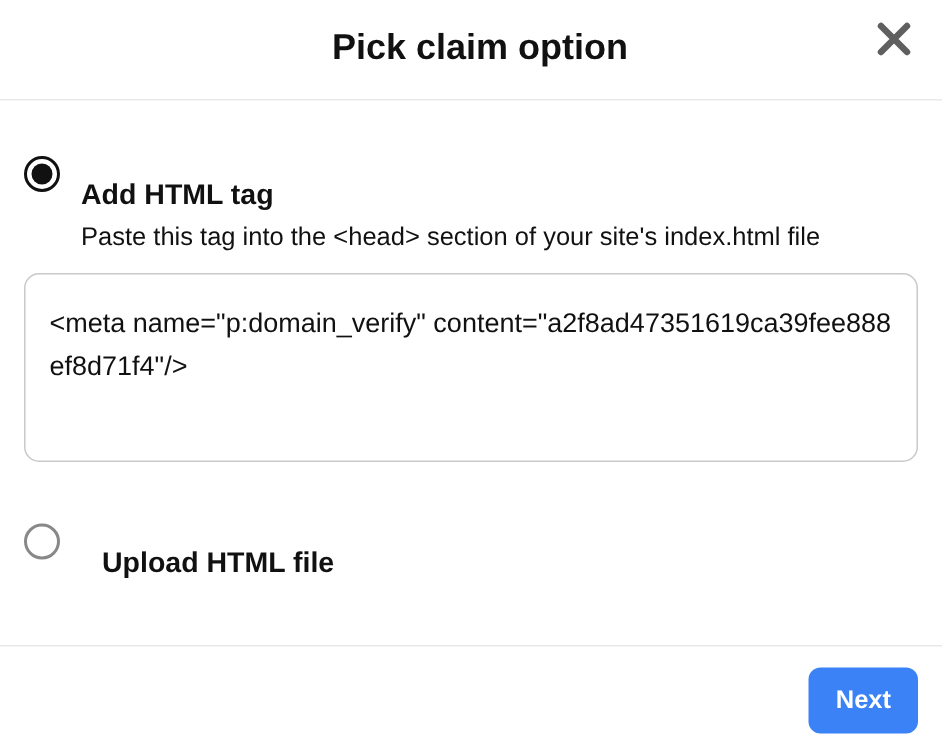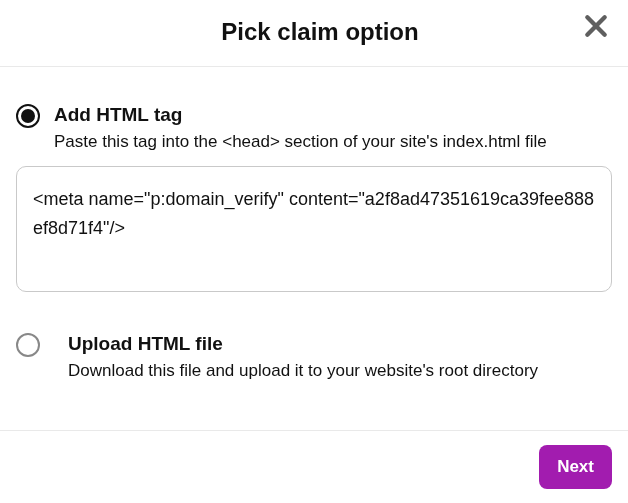--- a/index.html
+++ b/index.html
@@ -68,20 +68,21 @@
       top: 50%;
       left: 50%;
       transform: translate(-50%, -50%);
       width: 14px;
       height: 14px;
       background: #111;
       border-radius: 50%;
     }
     .option-body {
       flex: 1;
+      margin-top: 16px;
     }
     .option-title {
       font-size: 19px;
       font-weight: 700;
       color: #111;
       line-height: 1.3;
     }
     .option-desc {
       font-size: 17px;
       color: #111;
@@ -110,21 +111,21 @@
       bottom: 0;
       left: 0;
       right: 0;
       border-top: 1px solid #e9e9e9;
       display: flex;
       justify-content: flex-end;
       padding: 14px 16px;
       background: #fff;
     }
     .next-btn {
-      background: #a21caf;
+      background: #3b82f6;
       color: #fff;
       font-size: 17px;
       font-weight: 700;
       border: none;
       border-radius: 8px;
       padding: 12px 18px;
       cursor: pointer;
     }
   </style>
 </head>
@@ -150,19 +151,18 @@
   </div>
 
 </div>
 
 <div class="code-box">&lt;meta name="p:domain_verify" content="a2f8ad47351619ca39fee888ef8d71f4"/&gt;</div>
 
 <div class="option2">
   <div class="radio unchecked"></div>
   <div class="option-body">
     <div class="option-title">Upload HTML file</div>
-    <div class="option-desc">Download this file and upload it to your website's root directory</div>
   </div>
 </div>
 
 <div class="footer">
   <button class="next-btn">Next</button>
 </div>
 
 </body></html>

